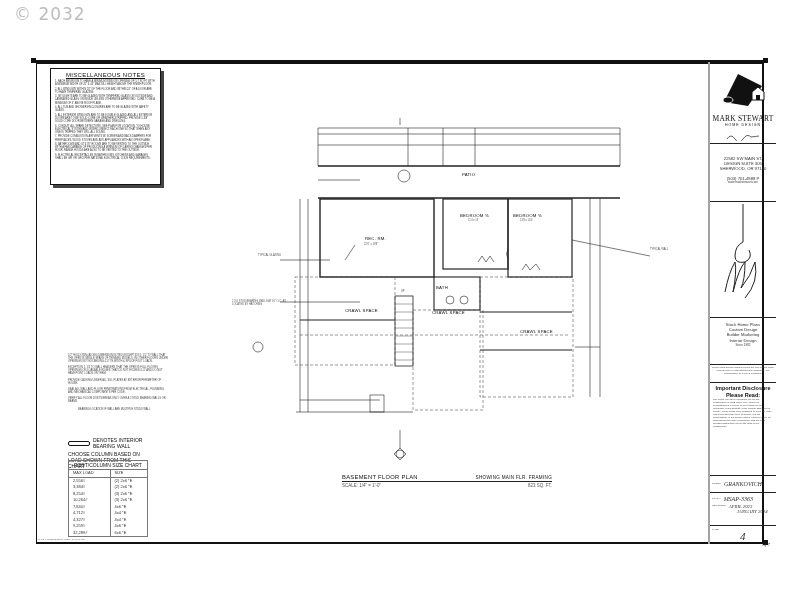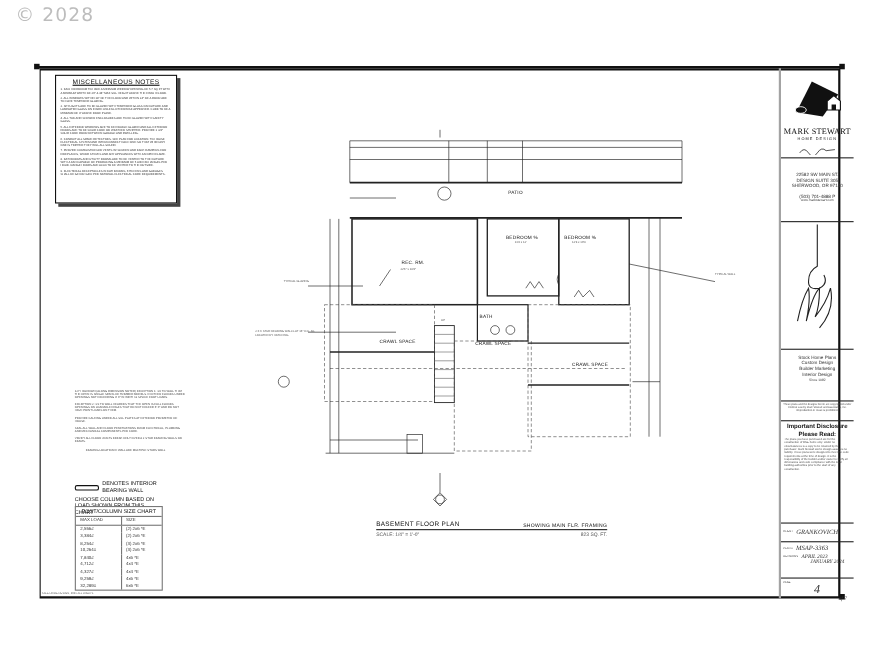--- a/index.html
+++ b/index.html
@@ -32,21 +32,21 @@
   .title-block{position:absolute;left:342px;top:474px;width:210px;}
   .title-block .main{font-size:5.8px;letter-spacing:.3px;}
   .title-block .rule{height:1px;background:#222;margin:1px 0;}
   .title-block .sub{font-size:4.5px;color:#555;}
   .lbl{position:absolute;font-size:4.3px;letter-spacing:.2px;color:#111;white-space:nowrap;}
   .lbl-s{position:absolute;font-size:2.6px;color:#555;white-space:nowrap;}
 </style>
 </head>
 <body>
 
-<div class="wm">© 2028</div>
+<div class="wm">© 2032</div>
 
 <div class="sheet-top"></div>
 <div class="corner" style="left:31px;top:58px;"></div>
 <div class="corner" style="left:763px;top:58px;"></div>
 <div class="sheet"></div>
 <div class="corner" style="left:763px;top:540px;"></div>
 
 <div class="notes">
   <h3>MISCELLANEOUS NOTES</h3>
   <div class="ln">1. EACH BEDROOM TO HAVE A MINIMUM WINDOW OPENING OF 5.7 SQ FT WITH A MINIMUM WIDTH OF 20" &amp; 44" MAX SILL HEIGHT ABOVE THE FINISH FLOOR.</div>

